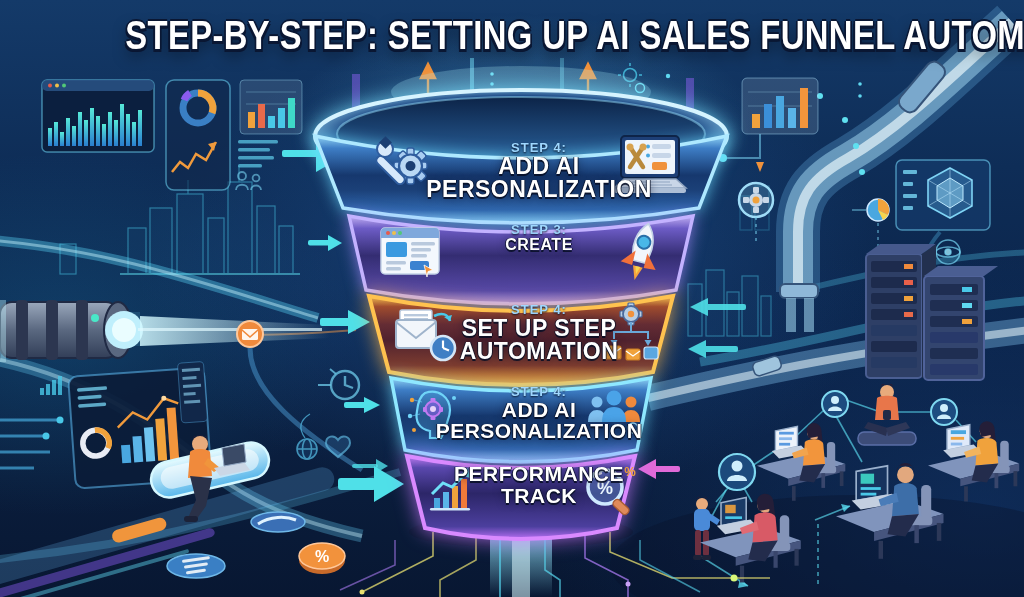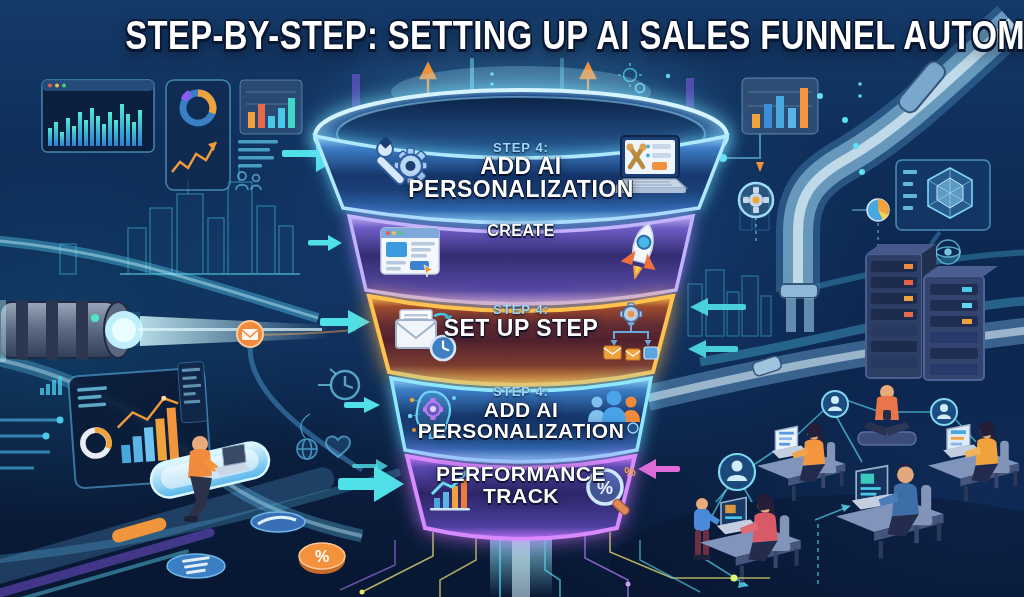--- a/index.html
+++ b/index.html
@@ -16,21 +16,21 @@
   .abs{position:absolute;}
   
   #title{left:0;top:12px;width:1024px;text-align:center;}
   #title span{
     display:inline-block;transform:scaleX(.8);transform-origin:center;
     font-size:41px;font-weight:900;letter-spacing:.5px;color:#ffffff;white-space:nowrap;
     text-shadow:0 3px 0 #0a1733,2px 0 0 #0a1733,-2px 0 0 #0a1733,0 -2px 0 #0a1733,
                 2px 3px 0 #0a1733,-2px 3px 0 #0a1733,0 7px 16px rgba(0,0,0,.5);
   }
   
-  .band-text{left:371px;width:300px;text-align:center;color:#fff;line-height:1.04;pointer-events:none;}
+  .band-text{left:389px;width:300px;text-align:center;color:#fff;line-height:1.04;pointer-events:none;}
   .step-label{font-size:13px;font-weight:700;letter-spacing:1px;color:#9fd8ff;
     text-shadow:0 1px 2px rgba(5,12,30,.9);}
   .band-line{font-weight:800;letter-spacing:.5px;
     text-shadow:0 2px 0 rgba(7,14,36,.85),1px 0 0 rgba(7,14,36,.7),-1px 0 0 rgba(7,14,36,.7),0 0 8px rgba(7,14,36,.6);}
   .fs23{font-size:23px;} .fs24{font-size:16px;} .fs21{font-size:21px;}
   .icon-box svg{display:block;width:100%;height:100%;}
 </style>
 </head>
 <body>
 
@@ -815,25 +815,27 @@
       <rect x="37" y="38" width="18" height="8" rx="3.5" transform="rotate(42 37 38)" fill="#e08a5a" stroke="#a85c34" stroke-width="1.4"></rect>
     </svg>
   </div>
 
   <div class="abs band-text" style="top:141px;">
     <div class="step-label">STEP 4:</div>
     <div class="band-line fs23">ADD AI</div>
     <div class="band-line fs23">PERSONALIZATION</div>
   </div>
   <div class="abs band-text" style="top:223px;">
+    <div class="step-label">STEP 3:</div>
     <div class="band-line fs24">CREATE</div>
   </div>
   <div class="abs band-text" style="top:303px;">
     <div class="step-label">STEP 4:</div>
     <div class="band-line fs23">SET UP STEP</div>
+    <div class="band-line fs23">AUTOMATION</div>
   </div>
   <div class="abs band-text" style="top:385px;">
     <div class="step-label">STEP 4:</div>
     <div class="band-line fs21">ADD AI</div>
     <div class="band-line fs21">PERSONALIZATION</div>
   </div>
   <div class="abs band-text" style="top:463px;">
     <div class="band-line fs21">PERFORMANCE</div>
     <div class="band-line fs21">TRACK</div>
   </div>

